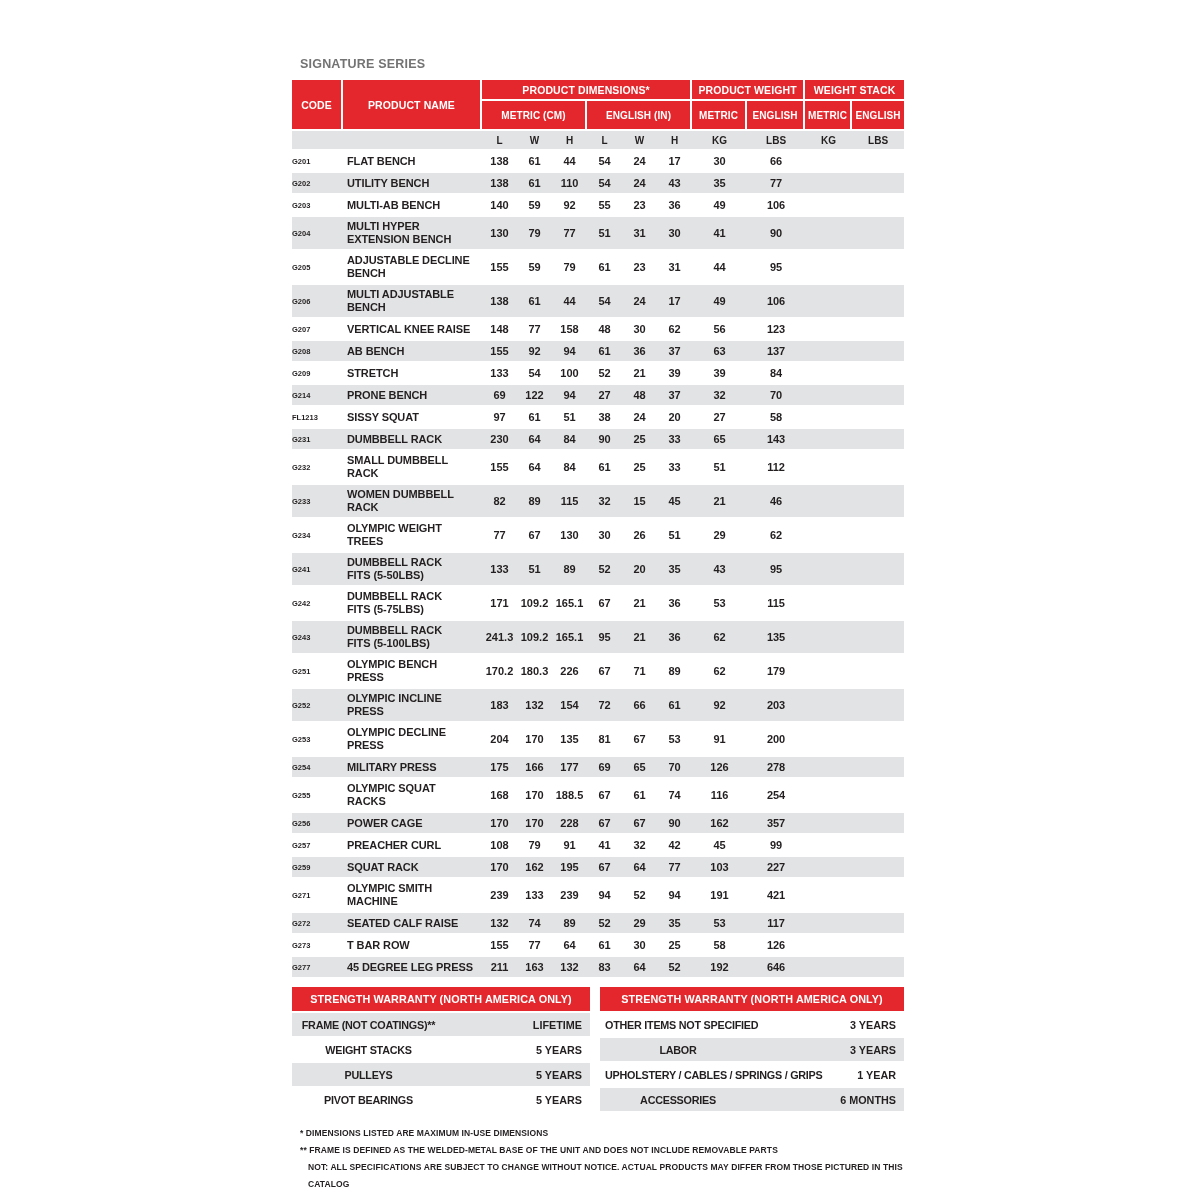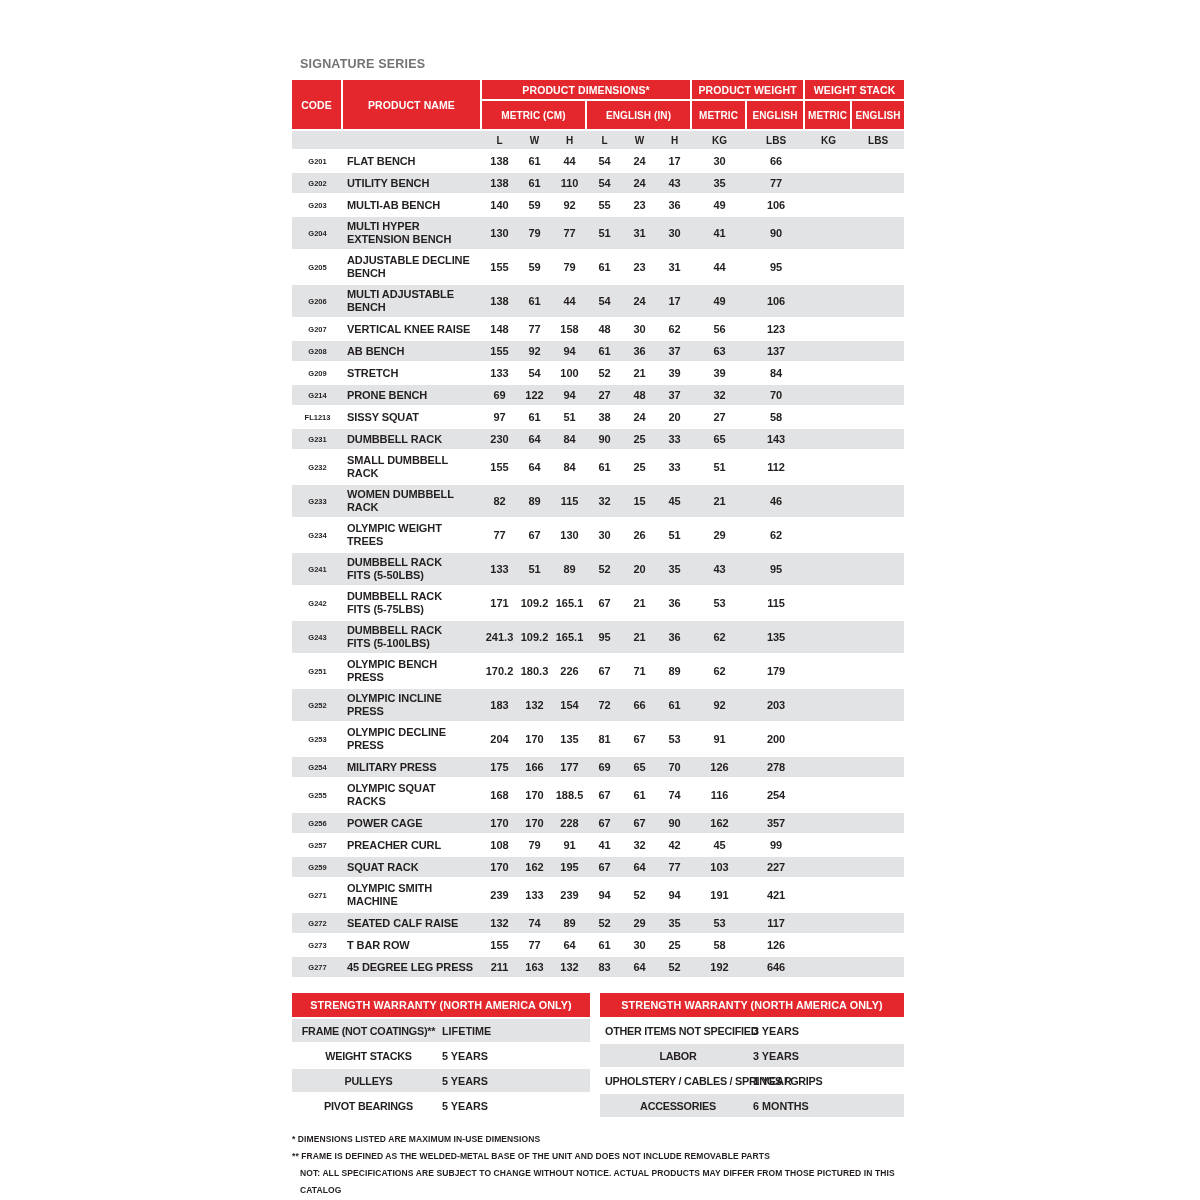--- a/index.html
+++ b/index.html
@@ -23,46 +23,46 @@
     font-size: 10.5px; letter-spacing: 0.1px;
   }
   thead th.sep { border-right: 2px solid #ffffff; }
   thead tr.h1 th { height: 19px; }
   thead tr.h2 th { height: 28px; font-size: 10px; }
   thead tr.units th {
     background: #E2E3E4; color: #231F20; height: 18px;
     font-size: 10px; text-align: center;
   }
   tbody td { font-size: 11px; vertical-align: middle; }
-  tbody td.code { font-size: 7.5px; text-align: center; }
+  tbody td.code { font-size: 7.5px; }
   tbody td.name {
     text-align: left; padding: 3px 0 3px 4px;
     line-height: 13px; white-space: pre-line; letter-spacing: -0.1px;
   }
   tbody td.num { text-align: center; padding: 3px 0; line-height: 13px; }
   tbody tr { height: 20px; }
   tbody tr.shade td { background: #E2E3E4; }
-  .warranty-wrap { display: flex; gap: 10px; margin-top: 12px; }
+  .warranty-wrap { display: flex; gap: 10px; margin-top: 6px; }
   table.warranty {
     border-collapse: separate; border-spacing: 0 2px; table-layout: fixed;
   }
   table.warranty.left  { width: 298px; }
   table.warranty.right { width: 304px; }
   table.warranty th.wtitle {
     background: #E3272C; color: #ffffff; height: 22px;
     font-size: 10.8px; font-weight: bold; text-align: center; letter-spacing: 0.1px;
   }
   table.warranty td { height: 21px; font-weight: bold; font-size: 10.8px; }
   table.warranty td.wlabel { text-align: center; padding-left: 5px; letter-spacing: -0.25px; white-space: nowrap; }
-  table.warranty td.wvalue { padding-right: 8px; white-space: nowrap; width: 72px; }
+  table.warranty td.wvalue { text-align: right; padding-right: 8px; white-space: nowrap; width: 72px; }
   table.warranty tr.shade td { background: #E2E3E4; }
   .footnotes { margin-top: 12px; }
   .footnote {
     font-size: 8.5px; font-weight: bold; line-height: 17px;
-    letter-spacing: 0.1px; color: #231F20;
+    letter-spacing: 0.1px; color: #231F20; margin-left: 8px;
   }
   .footnote.indent { padding-left: 8px; }
 </style>
 </head>
 <body>
 
 <div class="doc">
 
   <div class="page-title">SIGNATURE SERIES</div>
 

